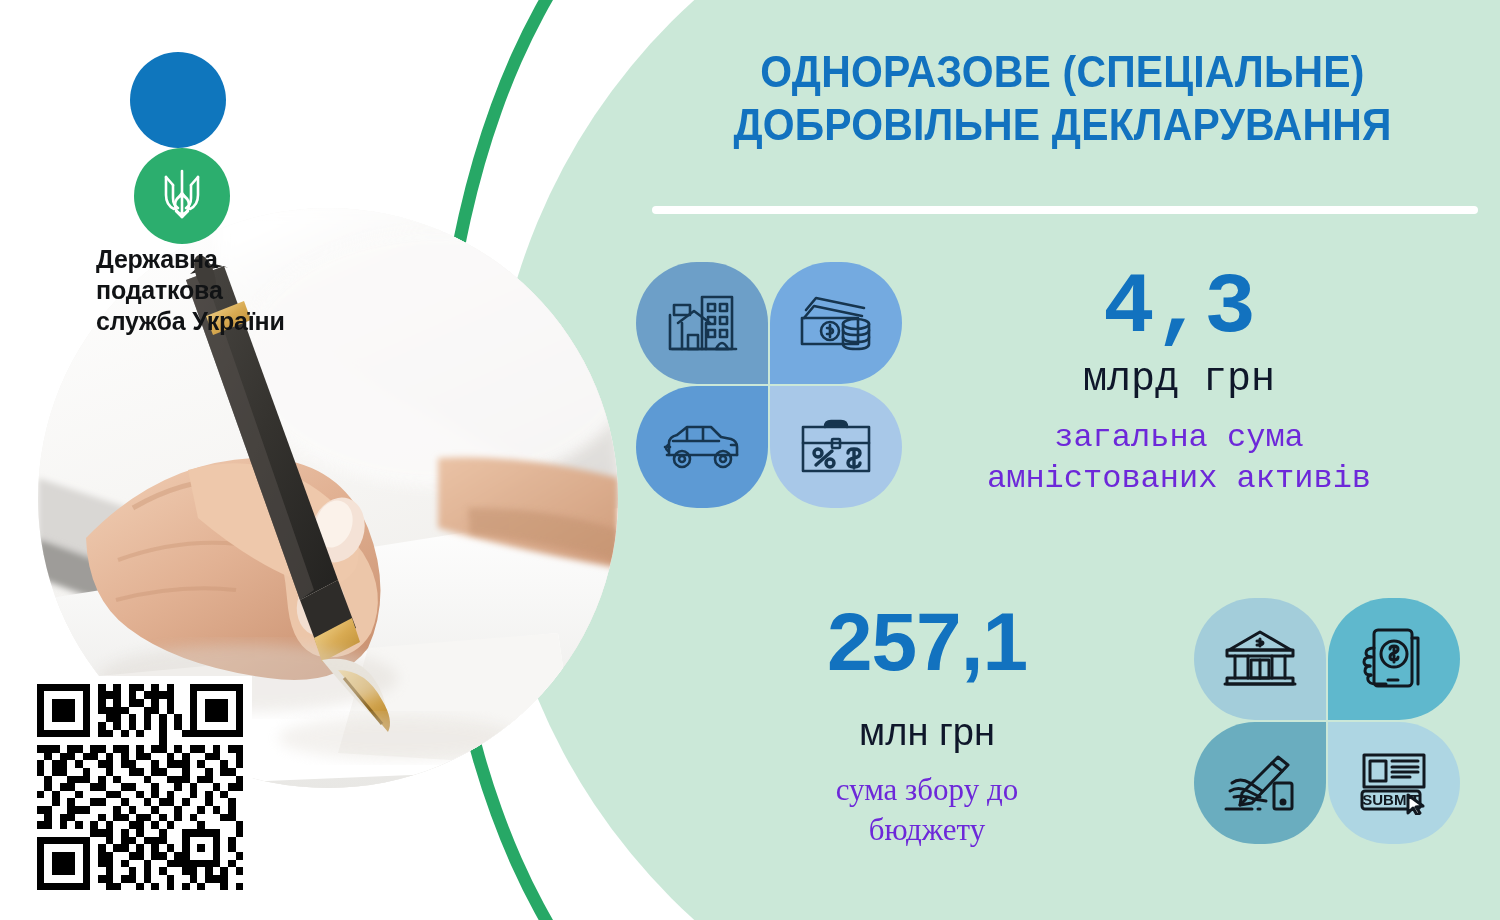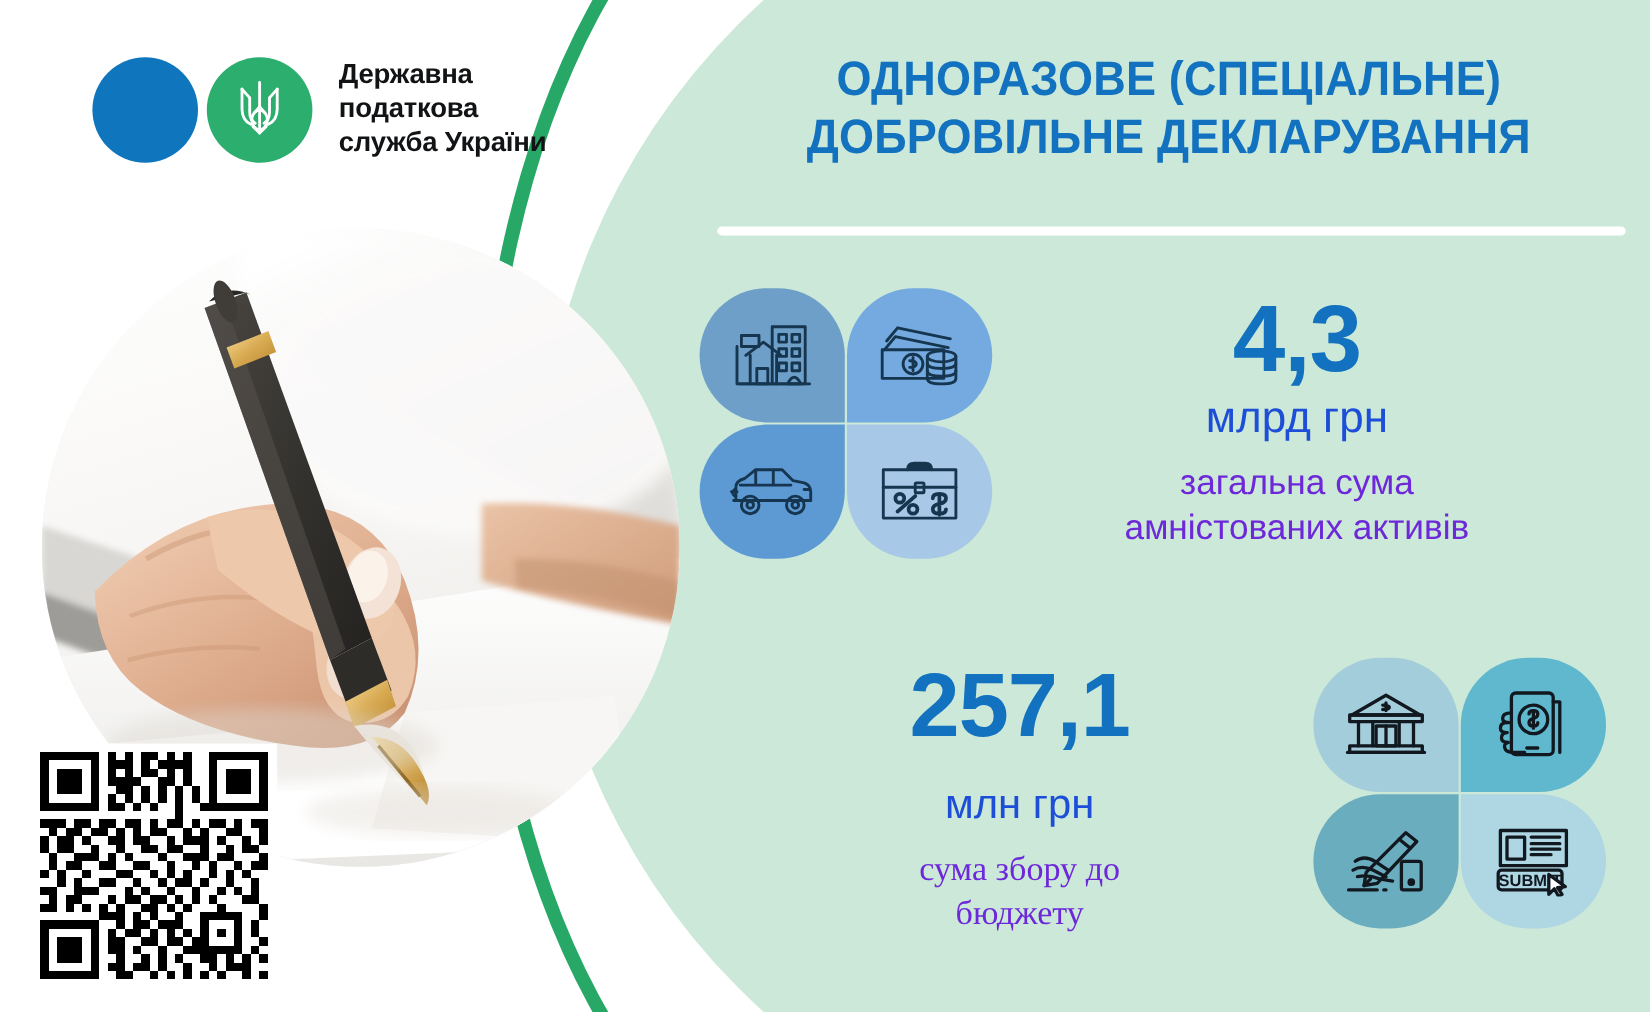--- a/index.html
+++ b/index.html
@@ -24,21 +24,21 @@
     position:absolute; left:432px; top:-180px;
     width:700px; height:1280px;
     border:13px solid #27a866;
     border-radius:350px / 640px;
     background:transparent;
     z-index:2;
     clip-path: inset(0 50% 0 0);
   }
 
   
-  .logo{ position:absolute; left:84px; top:52px; z-index:6; display:flex; align-items:flex-start; gap:0; }
+  .logo{ position:absolute; left:72px; top:52px; z-index:6; display:flex; align-items:center; gap:0;flex-direction:column; }
   .logo-circle{ width:96px; height:96px; border-radius:50%; }
   .logo-blue{ background:#0f76bd; }
   .logo-green{ background:#2cae6e; margin-left:8px; display:flex; align-items:center; justify-content:center; }
   .logo-text{
     margin-left:24px; color:#111315; font-weight:bold; font-size:25px; line-height:1.24;
     letter-spacing:-0.2px; white-space:pre-line;
   }
 
   
   .photo-wrap{
@@ -68,34 +68,34 @@
     transform-origin:center top;
     white-space:pre-line;
   }
   .divider{
     position:absolute; left:652px; top:206px; width:826px; height:8px;
     background:#ffffff; border-radius:4px; z-index:8;
   }
 
   
   .stat-row{ position:absolute; z-index:8; display:flex; align-items:flex-start; }
-  .stat-row-1{ left:636px; top:262px; width:820px; }
+  .stat-row-1{ left:636px; top:262px; width:820px;font-family:Liberation Mono, monospace; }
   .stat-row-2{ left:660px; top:598px; width:800px; }
 
   .cluster{ position:relative; width:266px; height:244px; flex:0 0 auto; }
   .petal{ position:absolute; width:132px; height:122px; display:flex; align-items:center; justify-content:center; }
   .petal.tl{ left:0;    top:0;    border-radius:66px 66px 0 66px; }
   .petal.tr{ left:134px; top:0;   border-radius:66px 66px 66px 0; }
   .petal.bl{ left:0;    top:124px; border-radius:66px 0 66px 66px; }
   .petal.br{ left:134px; top:124px; border-radius:0 66px 66px 66px; }
   .petal svg{ display:block; }
 
   .stat-text{ flex:1 1 auto; text-align:center; color:#1272bf; padding-top:4px; }
   .stat-num{ font-size:86px; font-weight:bold; line-height:0.98; color:#1272bf; letter-spacing:-1px; }
-  .stat-unit{ font-size:40px; font-weight:normal; line-height:1.2; margin-top:6px; color:#1d4ed8; }
+  .stat-unit{ font-size:40px; font-weight:normal; line-height:1.2; margin-top:6px; color:#0f172a; }
   .stat-caption{ font-size:32px; font-weight:normal; line-height:1.28; margin-top:14px; color:#6d28d9; white-space:pre-line; }
 
   .stat-row-2 .stat-text{ order:1; }
   .stat-row-2 .cluster{ order:2; }
   .stat-row-2 .stat-num{ font-size:82px; }
   .stat-row-2 .stat-unit{ font-size:38px;margin-top:28px; }
   .stat-row-2 .stat-caption{ font-size:31px;font-family:Liberation Serif, serif; }
 </style>
 </head>
 <body>

